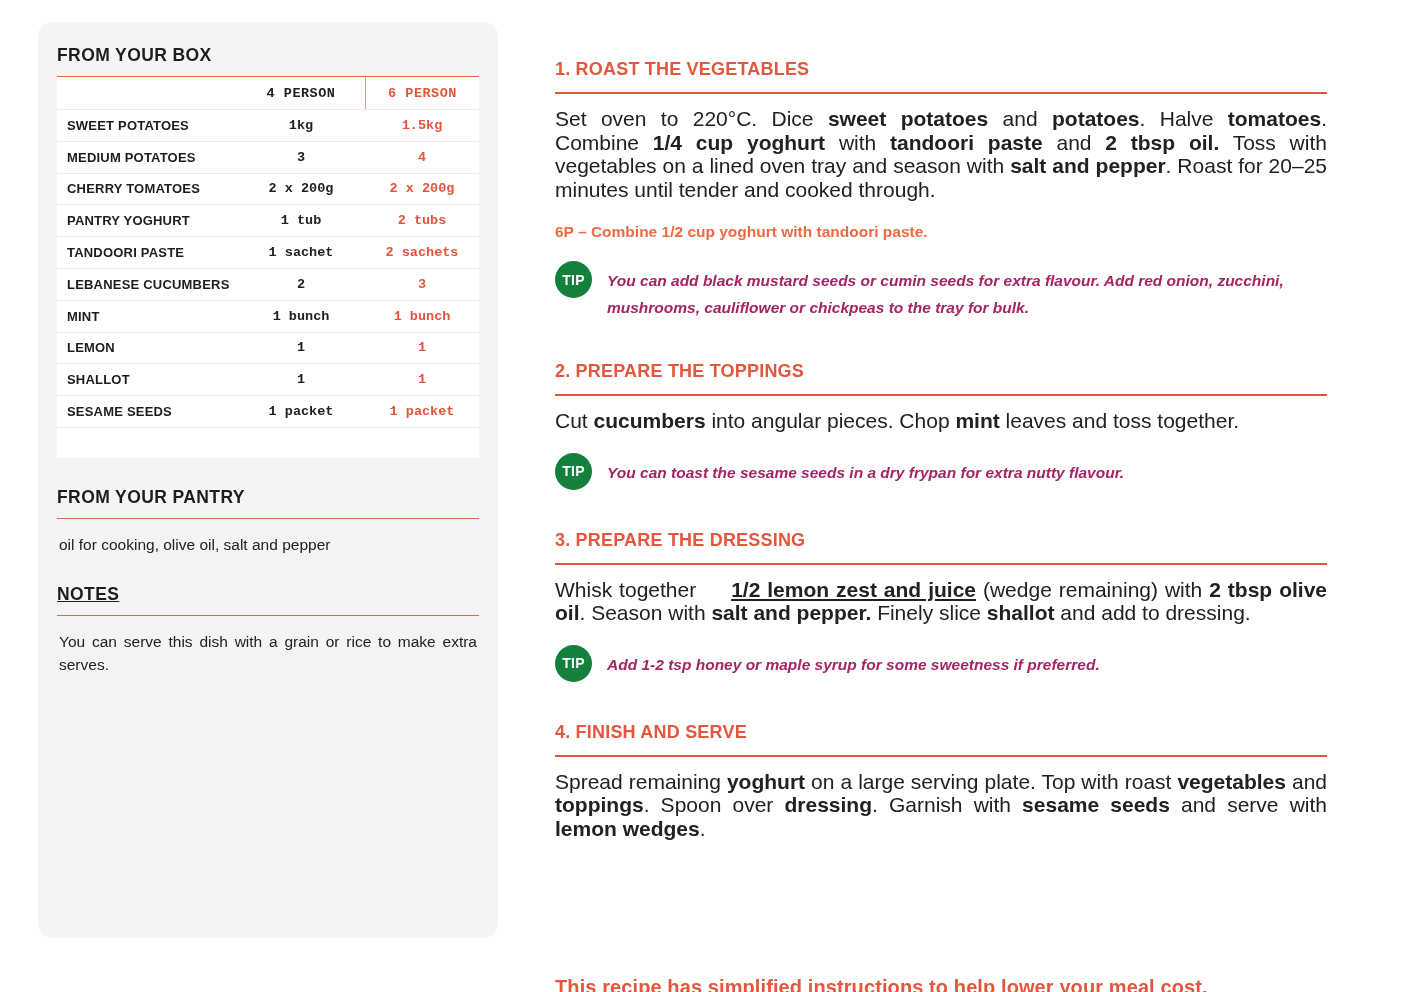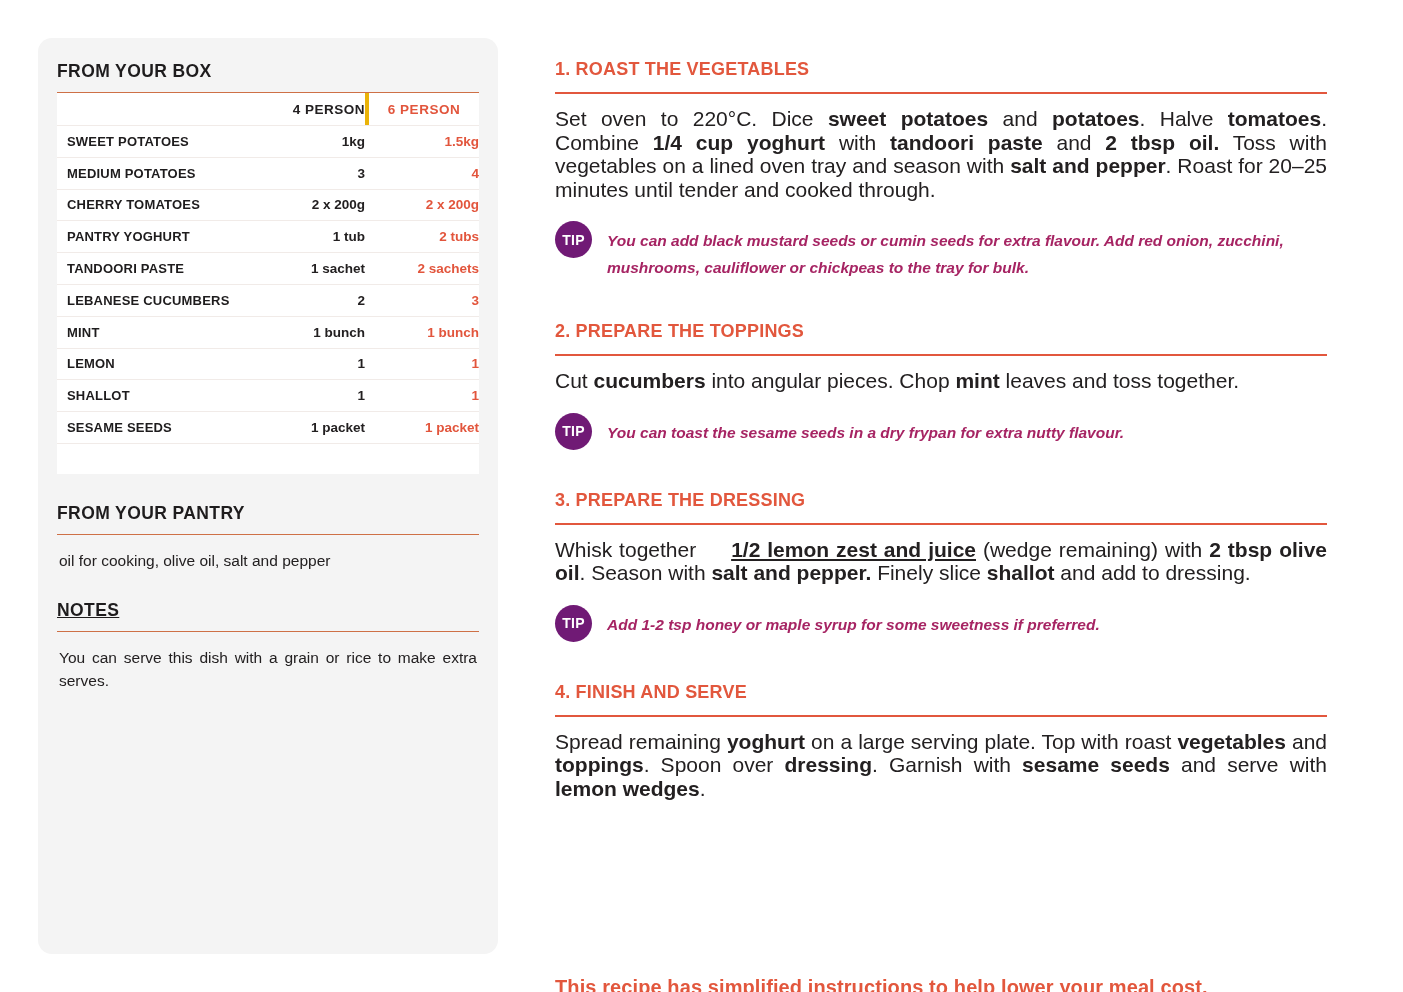--- a/index.html
+++ b/index.html
@@ -9,21 +9,21 @@
     background:#ffffff;
     font-family:"Liberation Sans", sans-serif;
     color:#232021;
     position:relative;
     overflow:hidden;
   }
   b { font-weight:700; }
 
   
   .sidebar {
-    position:absolute; left:38px; top:38px;
+    position:absolute; left:38px; top:22px;
     width:460px; height:916px;
     background:#F4F4F4;
     border-radius:14px;
     padding:23px 19px 0 19px;
   }
   .side-title {
     font-size:17.5px; font-weight:700; letter-spacing:0.4px;
     color:#1E1C1D; margin:0 0 10px 0; line-height:21px;
   }
   .rule-side { height:0; border:0; border-top:1.5px solid #CE7046; margin:0; }
@@ -32,24 +32,24 @@
   .trow {
     display:grid;
     grid-template-columns:1fr 128px 114px;
     align-items:center;
     height:31.8px;
     border-bottom:1.5px solid #F1EBE8;
     background:#fff;
   }
   .trow.header { height:33px; }
   .cell-name { padding-left:10px; font-size:13px; font-weight:700; letter-spacing:0.2px; color:#1E1C1D; }
-  .cell-val { text-align:right; font-size:13.5px; font-weight:700; color:#232021; }
+  .cell-val { text-align:center; font-size:13.5px; font-weight:700; color:#232021;font-family:Liberation Mono, monospace; }
   .cell-val.p6 { color:#E2553C; }
   .trow.header .cell-val { font-size:13.5px; letter-spacing:0.5px; }
-  .trow.header .cell-val.p6 { border-left:4px solid #eab308; height:100%; display:flex; align-items:center; justify-content:center; }
+  .trow.header .cell-val.p6 { border-left:1px solid #eab308; height:100%; display:flex; align-items:center; justify-content:center; }
 
   .pantry-title { margin-top:29px; }
   .side-text {
     font-size:15.5px; line-height:23px; margin:14px 2px 0 2px; color:#232021;
   }
   .notes-title { margin-top:28px;text-decoration:underline; }
   .side-text.justified { text-align:justify; }
 
   
   .main {
@@ -66,21 +66,21 @@
     font-size:21px; line-height:23.5px; text-align:justify;
     margin:13px 0 0 0; color:#232021;
   }
   .note-6p {
     color:#EF6A41; font-weight:700; font-size:15.5px; line-height:18px;
     margin-top:22px;
   }
   .tip { display:flex; gap:15px; margin-top:20px; align-items:flex-start; }
   .tip-badge {
     flex:0 0 37px; width:37px; height:37px; border-radius:50%;
-    background:#701a75; color:#ffffff;
+    background:#15803d; color:#ffffff;
     font-size:14px; font-weight:700; letter-spacing:0.3px;
     display:flex; align-items:center; justify-content:center;
   }
   .tip-text {
     color:#A62463; font-weight:700; font-style:italic;
     font-size:15.5px; line-height:27px; padding-top:6px;
     margin:0;
   }
 
   .footer-note {
@@ -160,20 +160,21 @@
   <h2 class="side-title notes-title">NOTES</h2>
   <hr class="rule-side">
   <p class="side-text justified">You can serve this dish with a grain or rice to make extra serves.</p>
 </aside>
 
 <main class="main">
 
   <section class="step">
     <h3 class="step-title">1. ROAST THE VEGETABLES</h3>
     <p class="step-body"><span>Set oven to 220°C. Dice </span><b>sweet potatoes</b><span> and </span><b>potatoes</b><span>. Halve </span><b>tomatoes</b><span>. Combine </span><b>1/4 cup yoghurt</b><span> with </span><b>tandoori paste</b><span> and </span><b>2 tbsp oil.</b><span> Toss with vegetables on a lined oven tray and season with </span><b>salt and pepper</b><span>. Roast for 20–25 minutes until tender and cooked through.</span></p>
+    <p class="note-6p">6P – Combine 1/2 cup yoghurt with tandoori paste.</p>
     <div class="tip">
       <div class="tip-badge">TIP</div>
       <p class="tip-text">You can add black mustard seeds or cumin seeds for extra flavour. Add red onion, zucchini, mushrooms, cauliflower or chickpeas to the tray for bulk.</p>
     </div>
   </section>
 
   <section class="step">
     <h3 class="step-title">2. PREPARE THE TOPPINGS</h3>
     <p class="step-body"><span>Cut </span><b>cucumbers</b><span> into angular pieces. Chop </span><b>mint</b><span> leaves and toss together.</span></p>
     <div class="tip">

